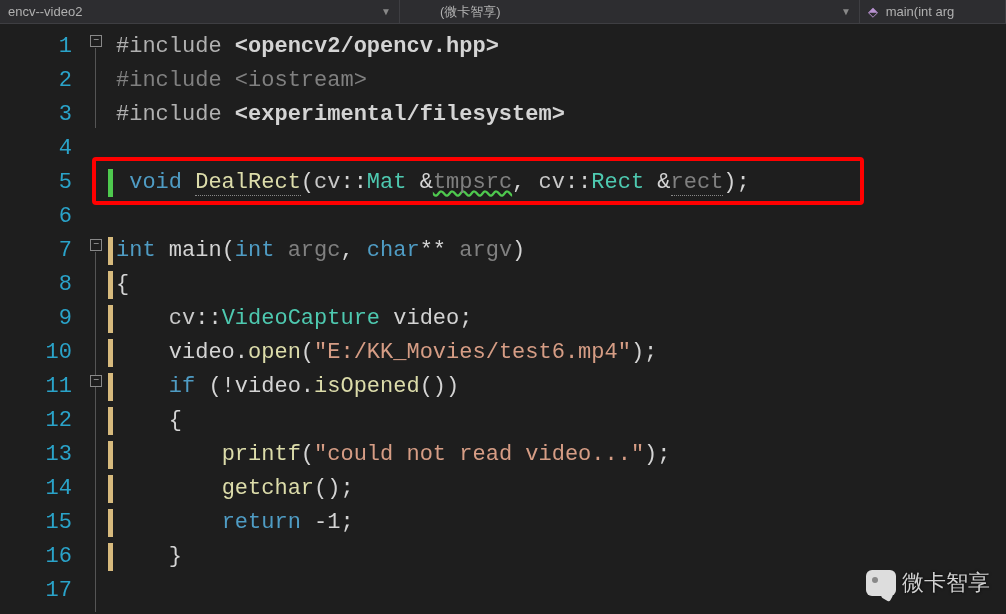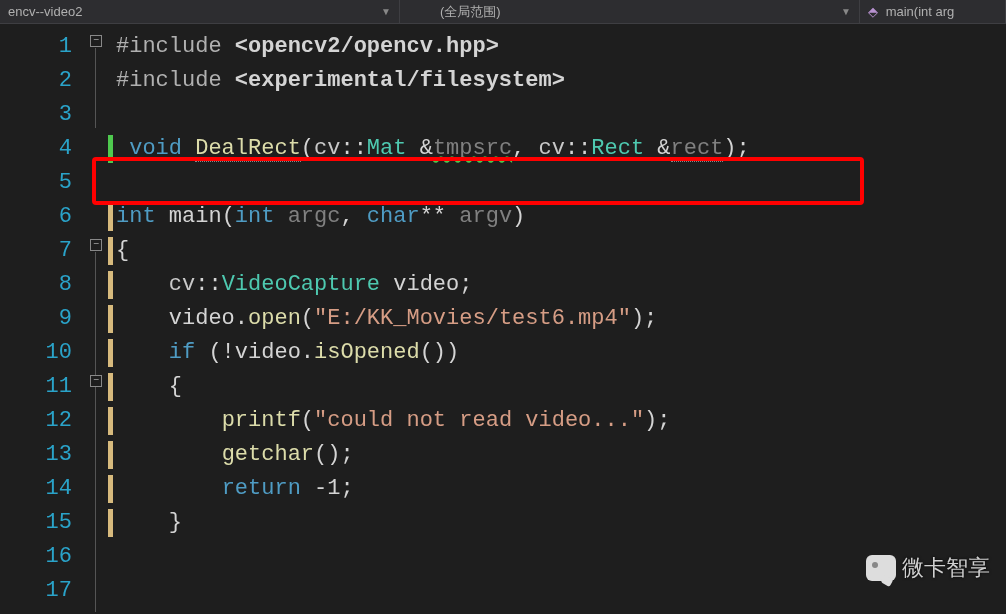--- a/index.html
+++ b/index.html
@@ -131,21 +131,21 @@
     position: absolute;
     border: 4px solid #ff0000;
     border-radius: 4px;
     pointer-events: none;
     z-index: 100;
   }
 
   .watermark {
     position: absolute;
     right: 16px;
-    bottom: 31px;
+    bottom: 16px;
     display: flex;
     align-items: center;
     color: #d0d0d0;
     font-family: "Microsoft YaHei", sans-serif;
     font-size: 22px;
     z-index: 200;
     text-shadow: 0 0 3px #000;
   }
   .wm-icon {
     width: 30px;
@@ -175,21 +175,21 @@
 </style>
 </head>
 <body>
 
 <div class="top-bar">
   <div class="dropdown dd1">
     <span>encv--video2</span>
     <span class="chev">▼</span>
   </div>
   <div class="dropdown dd2">
-    <span>(全局范围)</span>
+    <span>(微卡智享)</span>
     <span class="chev">▼</span>
   </div>
   <div class="dropdown dd3">
     <span>
       <span class="icon-cube">⬘</span>
       <span>main(int arg</span>
     </span>
   </div>
 </div>
 
@@ -220,20 +220,21 @@
     <div class="fold-line" style="top:24px;height:80px;"></div>
     <div class="fold-box" style="top:215px;left:0;">−</div>
     <div class="fold-line" style="top:228px;height:360px;"></div>
     <div class="fold-box" style="top:351px;left:0;">−</div>
   </div>
 
   <div class="code-area">
 
     <div class="code-line"><span class="c-include">#include </span><span class="c-angle">&lt;opencv2/opencv.hpp&gt;</span></div>
 
+    <div class="code-line"><span class="c-dim">#include </span><span class="c-dim">&lt;iostream&gt;</span></div>
 
     <div class="code-line"><span class="c-include">#include </span><span class="c-angle">&lt;experimental/filesystem&gt;</span></div>
 
     <div class="code-line"></div>
 
     <div class="code-line"><div class="change-bar-green"></div><span> </span><span class="c-keyword">void</span><span> </span><span class="c-func squiggle-grey">DealRect</span><span class="c-punct">(</span><span class="c-ns">cv</span><span class="c-punct">::</span><span class="c-type">Mat</span><span class="c-punct"> &amp;</span><span class="c-param squiggle-green">tmpsrc</span><span class="c-punct">, </span><span class="c-ns">cv</span><span class="c-punct">::</span><span class="c-type">Rect</span><span class="c-punct"> &amp;</span><span class="c-param squiggle-grey">rect</span><span class="c-punct">);</span></div>
 
     <div class="code-line"></div>
 
     <div class="code-line"><div class="change-bar"></div><span class="c-keyword">int</span><span class="c-punct"> main</span><span class="c-punct">(</span><span class="c-keyword">int</span><span class="c-param"> argc</span><span class="c-punct">, </span><span class="c-keyword">char</span><span class="c-punct">**</span><span class="c-param"> argv</span><span class="c-punct">)</span></div>

